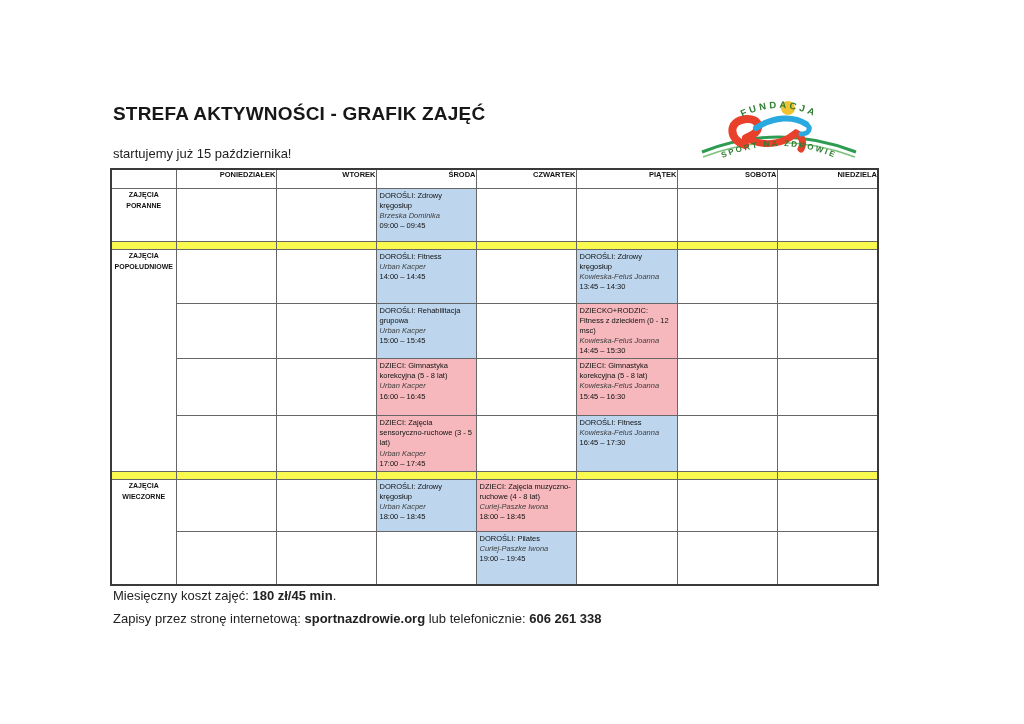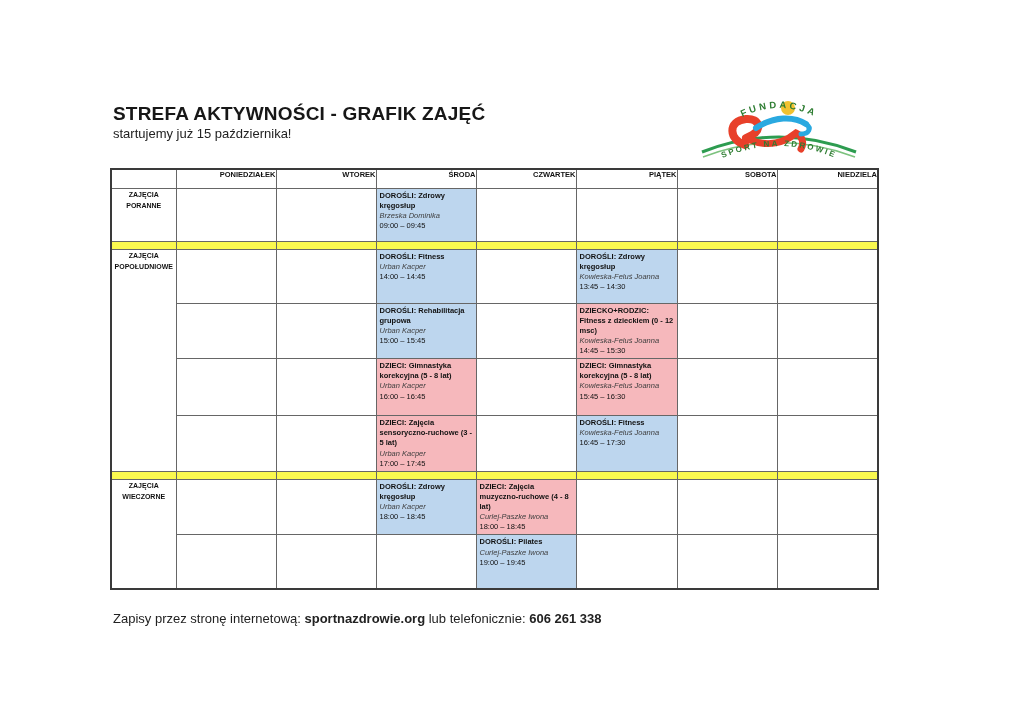--- a/index.html
+++ b/index.html
@@ -4,21 +4,21 @@
 <style>
   * { margin:0; padding:0; box-sizing:border-box; }
   html,body { background:#ffffff; }
   .canvas {
     position:relative; width:1024px; height:684px; background:#ffffff;
     font-family:"Liberation Sans", sans-serif; color:#1a1a1a; overflow:hidden;
   }
   
   .hdr-block { position:absolute; left:113px; top:103px; }
   .page-title { font-size:19px; font-weight:bold; letter-spacing:.2px; color:#171717; }
-  .page-subtitle { font-size:13px; margin-top:1px; color:#222; }
+  .page-subtitle { font-size:13px; margin-top:21px; color:#222; }
   
   .logo { position:absolute; left:700px; top:84px; width:158px; height:82px; }
   
   table.sched {
     position:absolute; left:110px; top:168px; width:767px;
     border-collapse:collapse; table-layout:fixed;
     border:2px solid #3a3a3a;
   }
   table.sched td { border:1px solid #666; vertical-align:top; overflow:hidden; }
   .row-hdr   { height:19px; }
@@ -26,21 +26,21 @@
   .row-sep   { height:8px; }
   .row-a1 { height:54px; } .row-a2 { height:51px; }
   .row-a3 { height:57px; } .row-a4 { height:52px;padding-left:11px; }
   .row-e1 { height:52px; } .row-e2 { height:54px; }
   td.day { font-size:7.5px; font-weight:bold; text-align:right; vertical-align:middle; color:#111; }
   td.lbl { font-size:7px; font-weight:bold; text-align:center; vertical-align:middle; line-height:1.6; color:#111; padding:0 1px; }
   td.sepcell { background:#FAF94F; padding:0; }
   td.act { padding:2px 3px; font-size:7.5px; line-height:1.35; }
   td.blue { background:#BDD6EE; }
   td.pink { background:#F6B8BC; }
-  .t  { font-weight:bold; color:#111; }
+  .t  { font-weight:normal; color:#111; }
   .i  { font-style:italic; color:#3d3d3d; }
   .tm { font-weight:normal; color:#111; }
   
   .foot1 { position:absolute; left:113px; top:588px; font-size:13px; color:#222; }
   .foot2 { position:absolute; left:113px; top:611px; font-size:13px; color:#222; }
   .b { font-weight:bold; }
 </style>
 </head>
 <body>
 
@@ -232,15 +232,16 @@
         <div class="i">Curlej-Paszke Iwona</div>
         <div class="tm">19:00 – 19:45</div>
       </td>
       <td></td>
       <td></td>
       <td></td>
     </tr>
   </tbody>
     </table>
 
+  <div class="foot1"><span>Miesięczny koszt zajęć: </span><span class="b">180 zł/45 min</span><span>.</span></div>
   <div class="foot2"><span>Zapisy przez stronę internetową: </span><span class="b">sportnazdrowie.org</span><span> lub telefonicznie: </span><span class="b">606 261 338</span></div>
 
 </div>
 
 </body></html>

